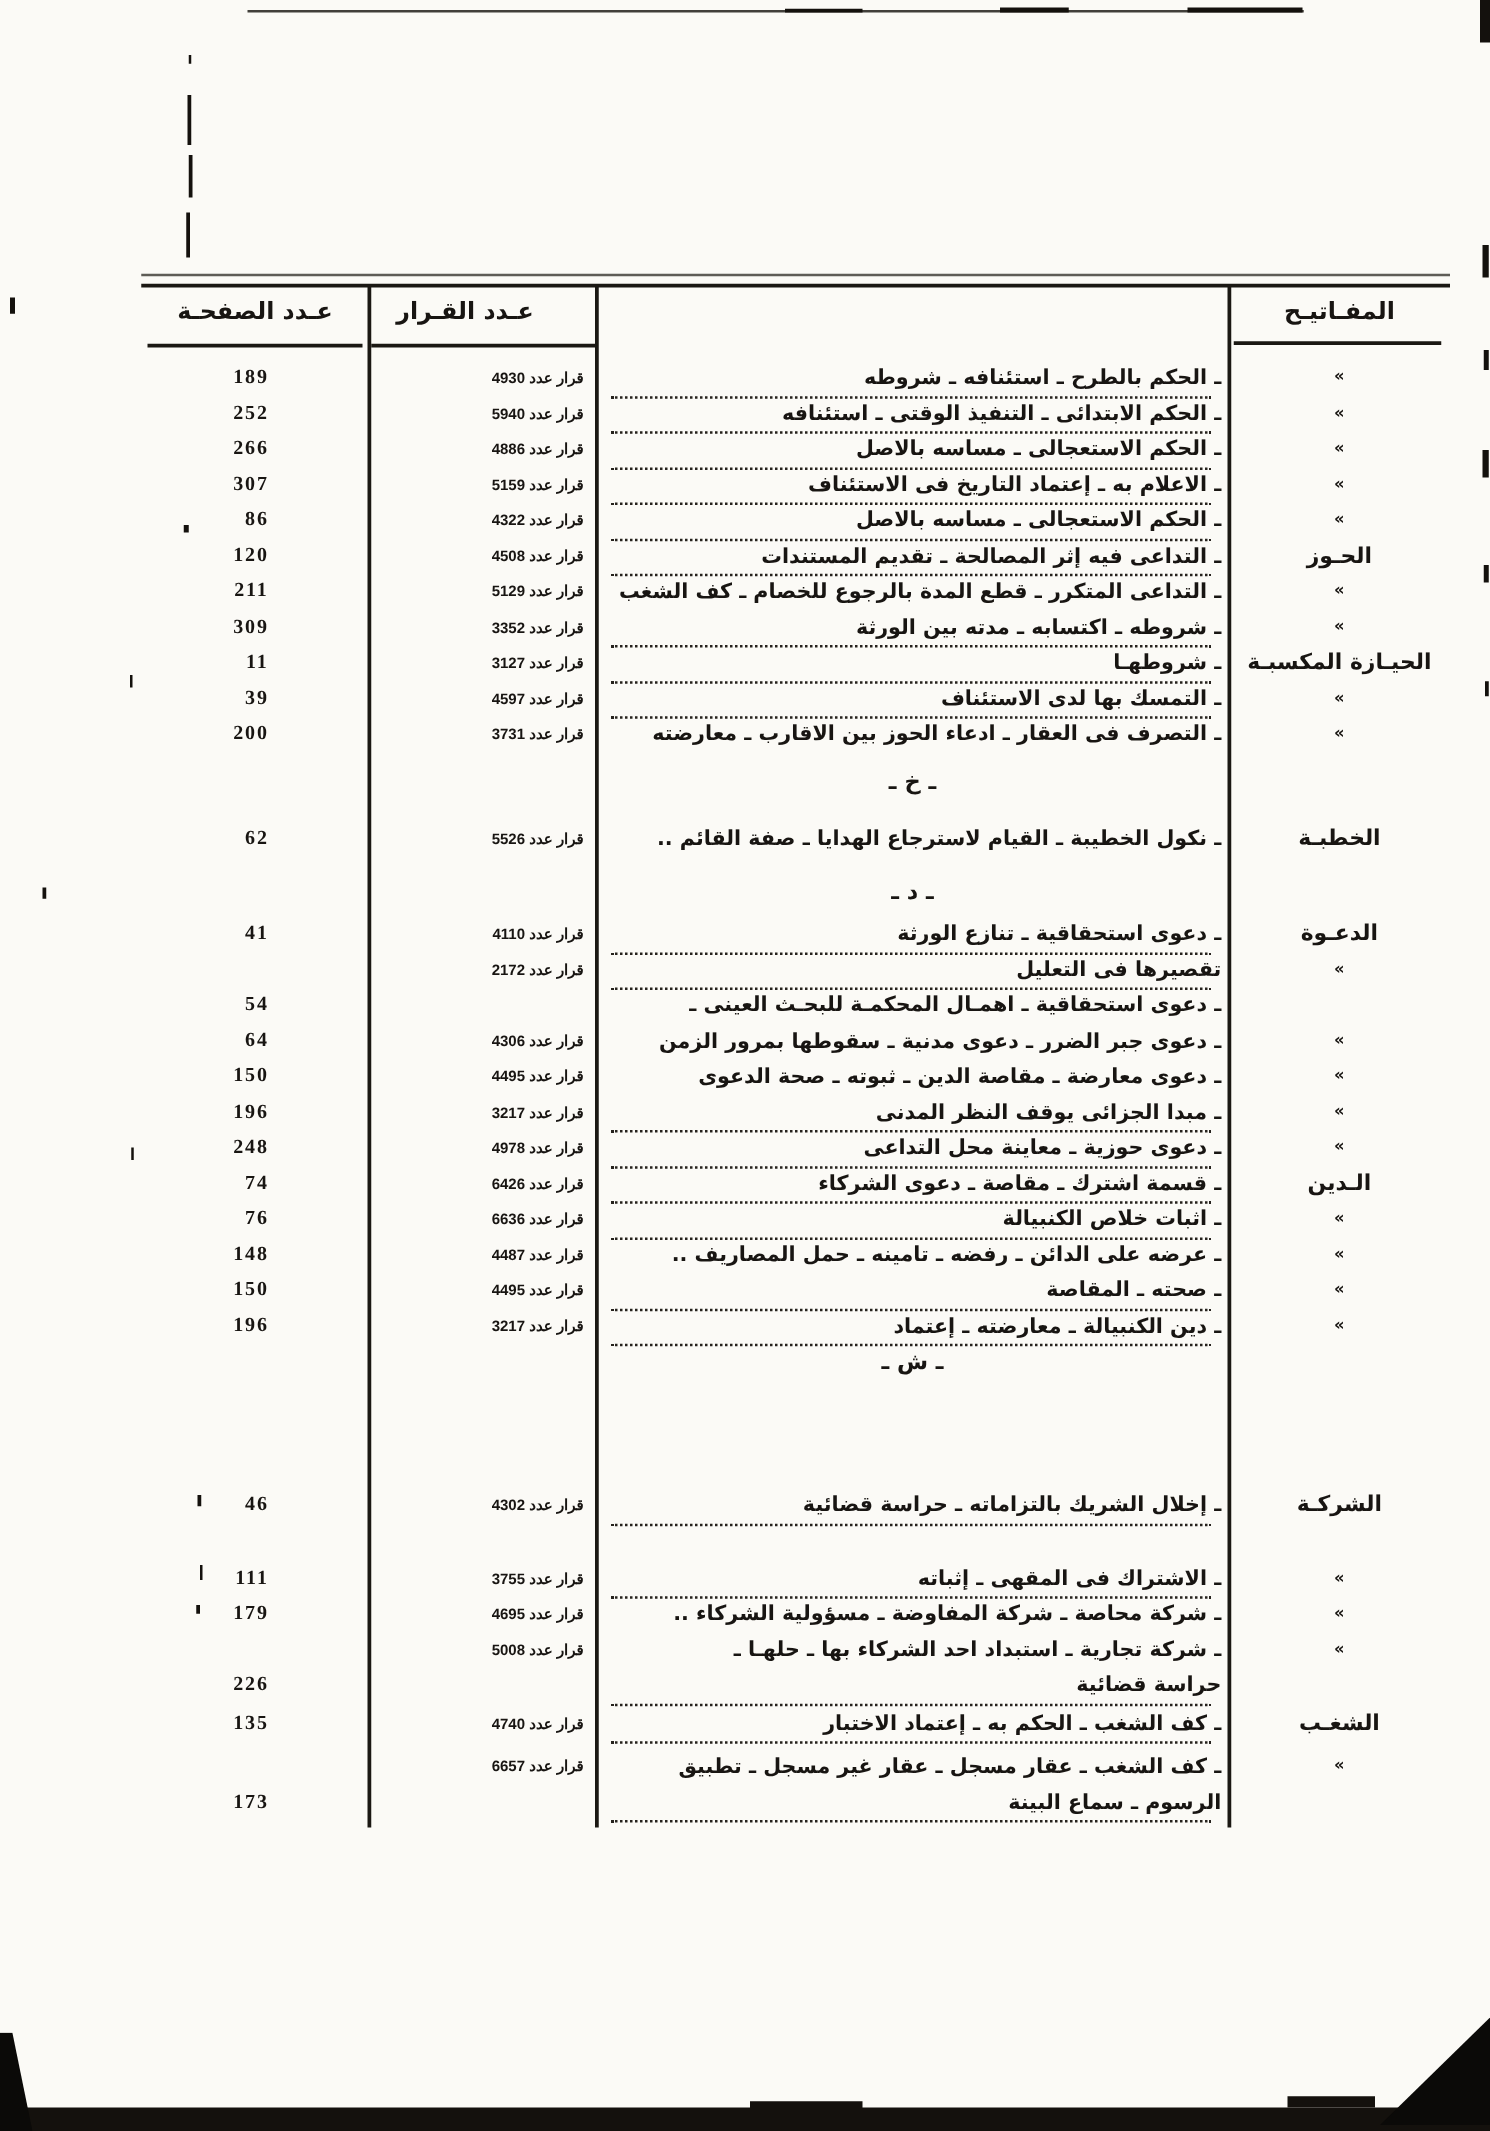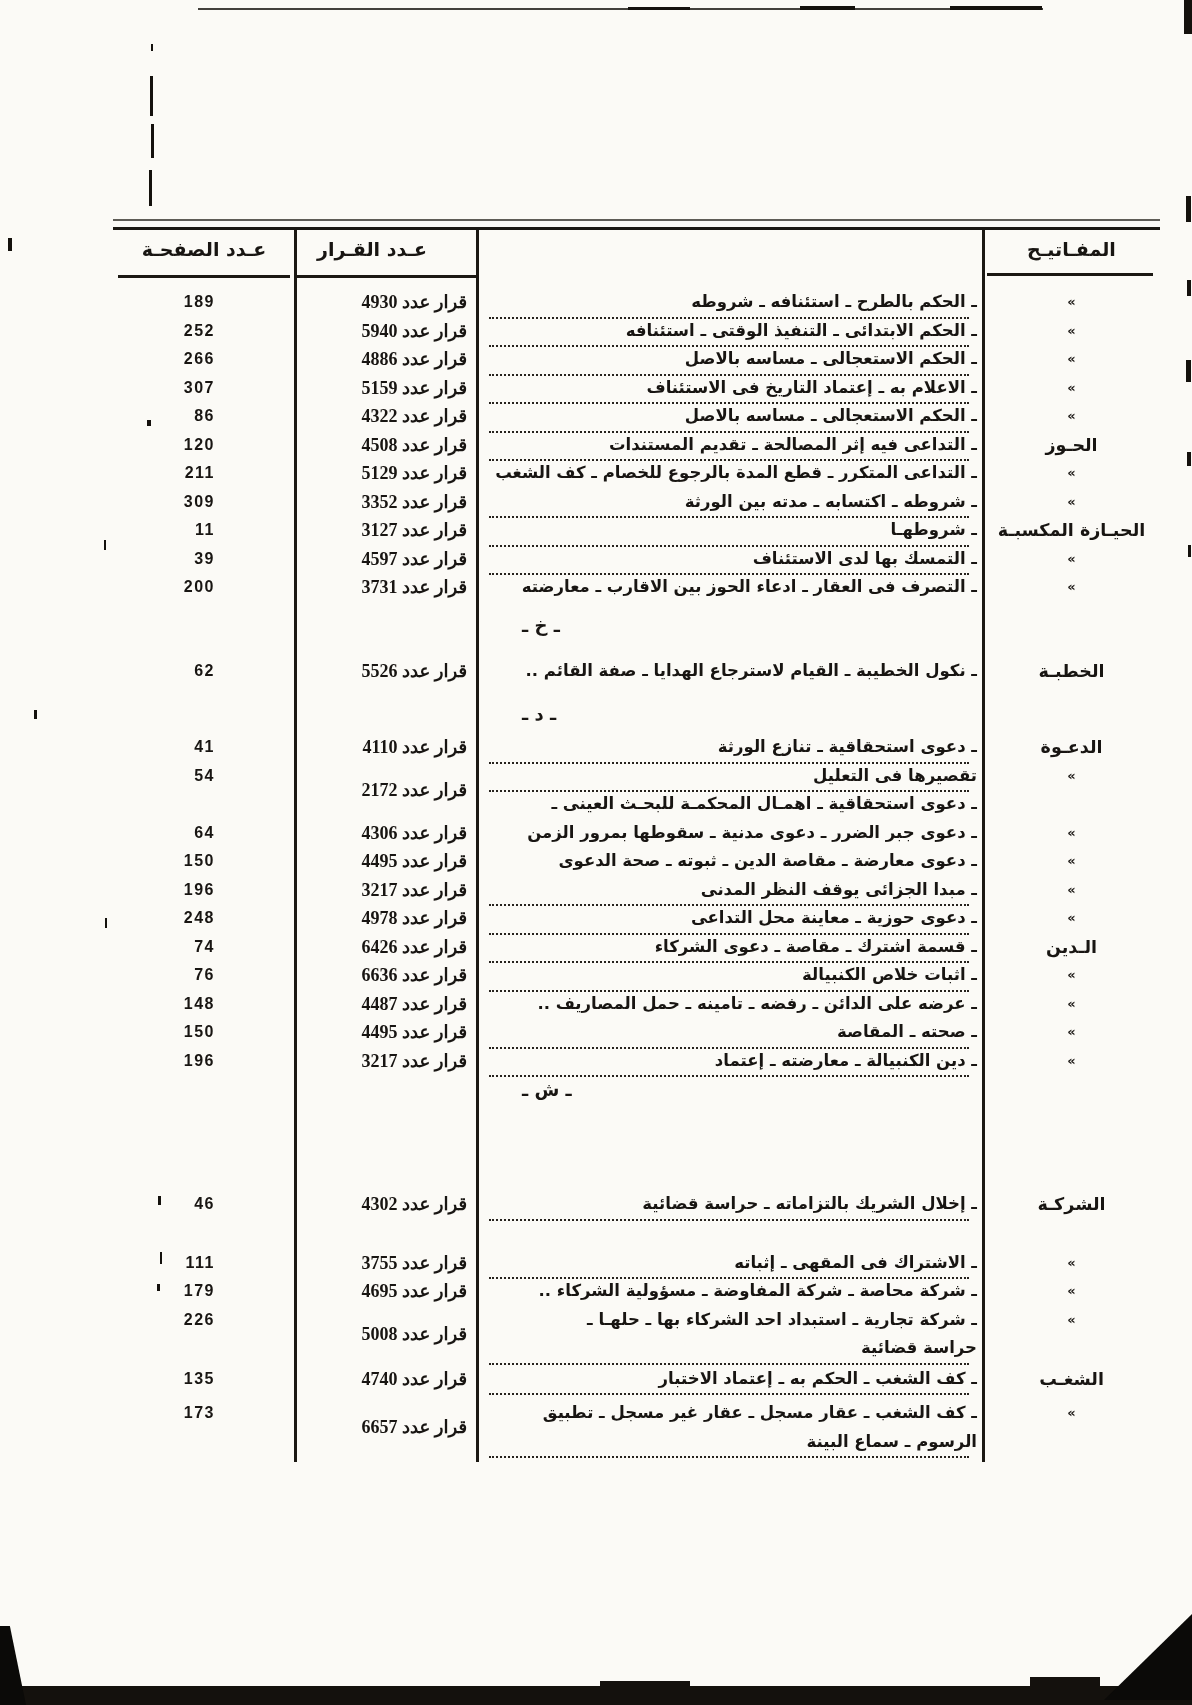--- a/index.html
+++ b/index.html
@@ -18,29 +18,29 @@
   .tbody{position:absolute;left:113px;top:277px;width:1047px;padding-top:11px;}
   .trow,.divider{display:grid;direction:rtl;grid-template-columns:177px 506px 182px 182px;}
   .cell-key{display:flex;align-items:flex-start;justify-content:center;
             font-weight:bold;font-size:17.5px;line-height:28.5px;white-space:nowrap;}
   .cell-key.ditto{font-size:13px;}
   .cell-desc{font-size:16.5px;font-weight:bold;padding:0 6px;min-width:0;}
   .dline{display:flex;direction:rtl;height:28.5px;flex-direction:column;}
   .dline .t{white-space:nowrap;line-height:28.5px;}
   .leader{flex:1 1 auto;min-width:0;border-bottom:2.5px dotted #26221d;
           margin:0 8px 8px 6px;}
-  .cell-dec{display:flex;align-items:center;justify-content:flex-start;direction:rtl;
-            font-family:Liberation Serif, serif;
-            font-size:18px;font-weight:bold;line-height:28.5px;padding-right:10px;white-space:nowrap;}
-  .cell-page{display:flex;align-items:flex-start;justify-content:flex-end;direction:ltr;
-             font-family:Liberation Sans, sans-serif;
+  .cell-dec{display:flex;align-items:flex-start;justify-content:flex-start;direction:rtl;
+            font-family:Liberation Sans, sans-serif;
+            font-size:12px;font-weight:bold;line-height:28.5px;padding-right:10px;white-space:nowrap;}
+  .cell-page{display:flex;align-items:flex-end;justify-content:flex-end;direction:ltr;
+             font-family:Liberation Serif, serif;
              font-size:16px;font-weight:bold;line-height:28.5px;padding-right:80px;
              letter-spacing:1.5px;}
-  .divider .dv-t{grid-column:2;text-align:left;font-weight:bold;font-size:18px;
-                 height:30px;line-height:30px;margin-left:45px;}
+  .divider .dv-t{grid-column:2;text-align:center;font-weight:bold;font-size:18px;
+                 height:30px;line-height:30px;}
   
   .tbody>*:nth-child(12){margin-top:9px;}
   .tbody>*:nth-child(13){margin-top:16px;}
   .tbody>*:nth-child(14){margin-top:14px;}
   .tbody>*:nth-child(15){margin-top:4px;}
   .tbody>*:nth-child(27){margin-top:85px;}
   .tbody>*:nth-child(28){margin-top:30px;}
   .tbody>*:nth-child(31){margin-top:2px;}
   .tbody>*:nth-child(32){margin-top:6px;}
   .tbody>*:nth-child(33){margin-top:8px;}

